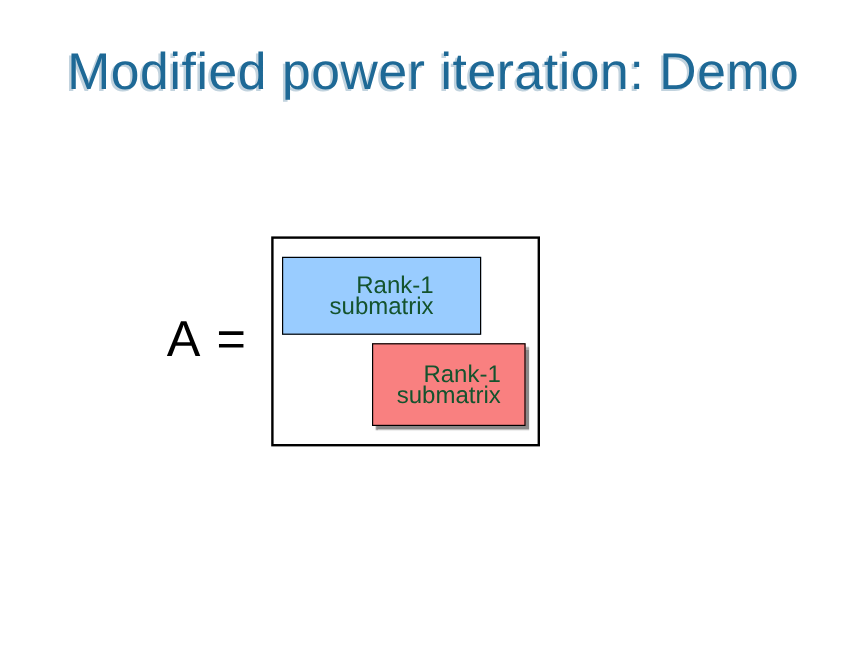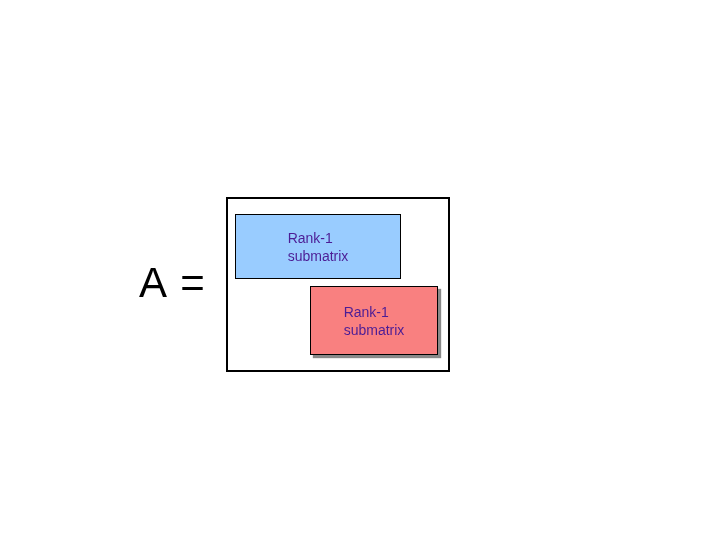--- a/index.html
+++ b/index.html
@@ -63,32 +63,33 @@
     height: 65px;
   }
   .block-red {
     left: 82px;
     top: 87px;
     width: 128px;
     height: 69px;
     box-shadow: 3px 3px 1px rgba(40, 40, 40, 0.55);
   }
   .block-label {
-    font-size: 14px;
+    font-size: 20px;
     line-height: 18px;
-    color: #4c1d95;
-    text-align: left;
+    color: #14532d;
+    text-align: right;
     white-space: pre-line;
   }
 </style>
 </head>
 <body>
 
 <div class="slide">
 
+  <h1 class="title" style="color: rgb(30, 105, 150); --shadow-color: #c2d3de;">Modified power iteration: Demo</h1>
 
   <div class="eq">A =</div>
 
   <div class="matrix-box" style="border-color: rgb(0, 0, 0); background-color: rgb(255, 255, 255);">
 
     <div class="block block-blue" style="background-color: rgb(153, 204, 255); border-color: rgb(0, 0, 0);">
       <span class="block-label">Rank-1
 submatrix</span>
     </div>
 

